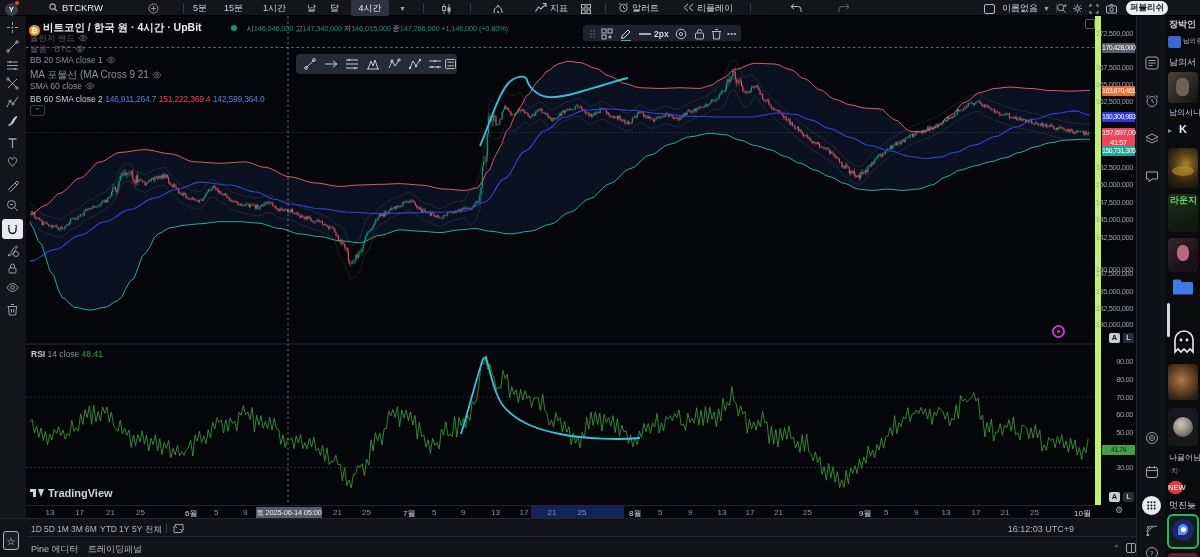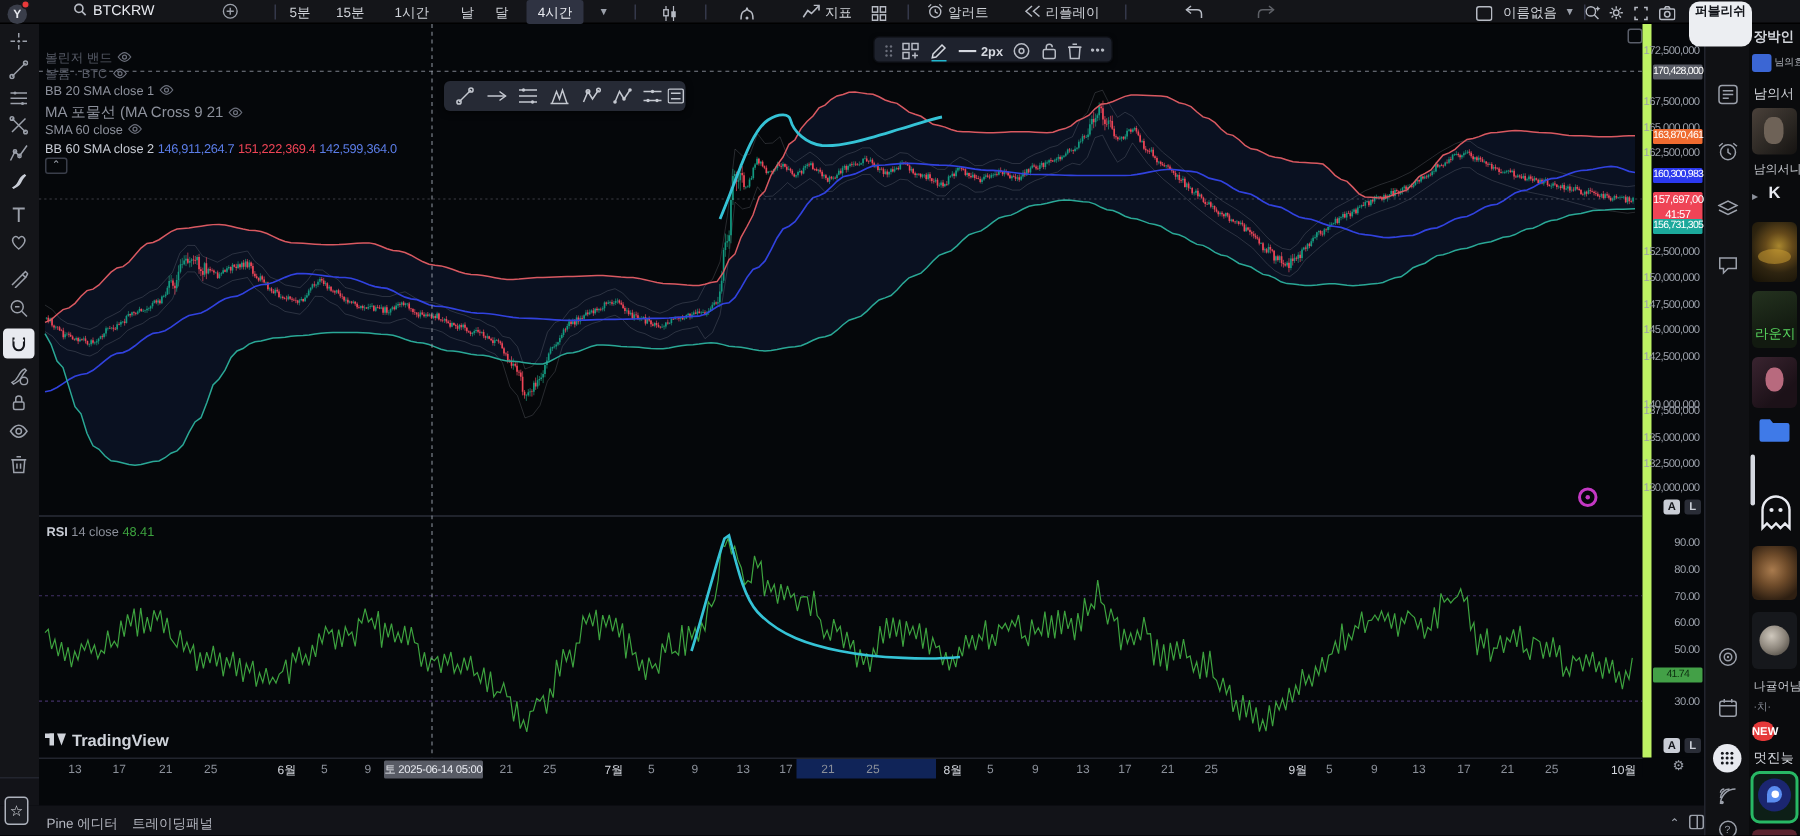--- a/index.html
+++ b/index.html
@@ -147,21 +147,21 @@
           <path d="M6 1.2 L6 3 M6 9 L6 10.8 M1.2 6 L3 6 M9 6 L10.8 6 M2.6 2.6 L3.9 3.9 M8.1 8.1 L9.4 9.4 M9.4 2.6 L8.1 3.9 M3.9 8.1 L2.6 9.4" stroke="#b7bbc4"></path>
         </svg></div>
  <div class="it" style="left:1089px;top:3px"><svg width="10" height="10" viewBox="0 0 10 10">
           <path d="M1 3 L1 1 L3 1 M7 1 L9 1 L9 3 M9 7 L9 9 L7 9 M3 9 L1 9 L1 7" fill="none" stroke="#b7bbc4"></path>
         </svg></div>
  <div class="it" style="left:1106px;top:3px"><svg width="11" height="10" viewBox="0 0 11 10">
           <rect x="0.5" y="2" width="10" height="7" rx="1" fill="none" stroke="#b7bbc4"></rect>
           <path d="M3.5 2 L4.5 0.5 L6.5 0.5 L7.5 2" fill="none" stroke="#b7bbc4"></path>
           <circle cx="5.5" cy="5.5" r="1.8" fill="none" stroke="#b7bbc4"></circle>
         </svg></div>
- <div class="it" style="left:1126px;top:1px;width:42px;height:30px;background:#eceef2;border-radius:7px;color:#14161c;text-align:center;line-height:13px;font-size:8.5px;font-weight:bold">퍼블리쉬</div>
+ <div class="it" style="left:1126px;top:1px;width:42px;height:14px;background:#eceef2;border-radius:7px;color:#14161c;text-align:center;line-height:13px;font-size:8.5px;font-weight:bold">퍼블리쉬</div>
 </div>
 <div id="lbar">
       <svg class="abs" style="left:6px;top:5px;z-index:2" width="13" height="13" viewBox="0 0 13 13">
         <line x1="6.5" y1="1" x2="6.5" y2="4" stroke="#9ba0aa"></line>
         <line x1="6.5" y1="9" x2="6.5" y2="12" stroke="#9ba0aa"></line>
         <line x1="1" y1="6.5" x2="4" y2="6.5" stroke="#9ba0aa"></line>
         <line x1="9" y1="6.5" x2="12" y2="6.5" stroke="#9ba0aa"></line>
         <circle cx="6.5" cy="6.5" r="0.9" fill="#9ba0aa"></circle>
       </svg>
       <svg class="abs" style="left:6px;top:24px;z-index:2" width="13" height="13" viewBox="0 0 13 13">
@@ -223,20 +223,26 @@
       </svg>
       <svg class="abs" style="left:6px;top:287px;z-index:2" width="13" height="13" viewBox="0 0 13 13">
         <path d="M2.5 3.5 L10.5 3.5 L9.8 12 L3.2 12 Z" fill="none" stroke="#9ba0aa"></path>
         <line x1="1.5" y1="3.5" x2="11.5" y2="3.5" stroke="#9ba0aa"></line>
         <line x1="5" y1="1.5" x2="8" y2="1.5" stroke="#9ba0aa"></line>
         <line x1="5.3" y1="6" x2="5.3" y2="9.5" stroke="#9ba0aa"></line>
         <line x1="7.7" y1="6" x2="7.7" y2="9.5" stroke="#9ba0aa"></line>
       </svg>
     </div>
     <div class="abs" style="left:3px;top:531px;width:16px;height:19px;background:#1c1e24;border:1px solid #aeb3bd;border-radius:3px;z-index:31;text-align:center;line-height:19px;color:#dfe2e8;font-size:10px">☆</div>
+<div class="legrow" style="left:29px;top:21px;font-size:10.5px;color:#e8eaf0;font-weight:bold">
+<span style="display:inline-block;width:11px;height:11px;border-radius:50%;background:#f7931a;color:#fff;font-size:8px;line-height:11px;text-align:center;vertical-align:-2px;font-weight:bold">₿</span>
+ 비트코인 / 한국 원 · 4시간 · UpBit
+<span style="display:inline-block;width:6px;height:6px;border-radius:50%;background:#089981;margin:0 7px 0 26px"></span>
+<span style="font-weight:normal;font-size:7.5px;color:#9598a1;letter-spacing:-0.2px">시<span style="color:#0a9981">146,046,000</span> 고<span style="color:#0a9981">147,340,000</span> 저<span style="color:#0a9981">146,015,000</span> 종<span style="color:#0a9981">147,266,000</span> <span style="color:#0a9981">+1,146,000 (+0.80%)</span></span>
+</div>
 <div class="legrow" style="left:30px;top:33px;font-size:8.5px;color:#565a66">볼린저 밴드<svg class="eye" width="10" height="8" viewBox="0 0 12 9">
         <path d="M1 4.5 C3 1.8,4.5 1,6 1 C7.5 1,9 1.8,11 4.5 C9 7.2,7.5 8,6 8 C4.5 8,3 7.2,1 4.5 Z" fill="none" stroke="#6b6f7b" stroke-width="1"></path>
         <circle cx="6" cy="4.5" r="1.6" fill="none" stroke="#6b6f7b"></circle>
       </svg></div>
 <div class="legrow" style="left:30px;top:43.5px;font-size:8.5px;color:#565a66">볼륨 · BTC<svg class="eye" width="10" height="8" viewBox="0 0 12 9">
         <path d="M1 4.5 C3 1.8,4.5 1,6 1 C7.5 1,9 1.8,11 4.5 C9 7.2,7.5 8,6 8 C4.5 8,3 7.2,1 4.5 Z" fill="none" stroke="#6b6f7b" stroke-width="1"></path>
         <circle cx="6" cy="4.5" r="1.6" fill="none" stroke="#6b6f7b"></circle>
       </svg></div>
 <div class="legrow" style="left:30px;top:55px;font-size:8.5px;color:#8d919c">BB 20 SMA close 1<svg class="eye" width="10" height="8" viewBox="0 0 12 9">
         <path d="M1 4.5 C3 1.8,4.5 1,6 1 C7.5 1,9 1.8,11 4.5 C9 7.2,7.5 8,6 8 C4.5 8,3 7.2,1 4.5 Z" fill="none" stroke="#6b6f7b" stroke-width="1"></path>
@@ -412,20 +418,38 @@
       <div class="lb" style="left:833px;color:#d5d8df">9월</div>
       <div class="lb" style="left:858px;color:#8b909a">5</div>
       <div class="lb" style="left:888px;color:#8b909a">9</div>
       <div class="lb" style="left:915.5px;color:#8b909a">13</div>
       <div class="lb" style="left:945.5px;color:#8b909a">17</div>
       <div class="lb" style="left:974.5px;color:#8b909a">21</div>
       <div class="lb" style="left:1004px;color:#8b909a">25</div>
       <div class="lb" style="left:1048px;color:#d5d8df">10월</div>
       <div class="abs" style="left:230px;top:0.5px;width:66px;height:12px;background:#585b65;border-radius:1px;color:#e8eaf0;font-size:7.5px;text-align:center;line-height:12px;letter-spacing:-0.2px">토 2025-06-14  05:00</div>
     </div>
+    <div id="btoolbar">
+      <div class="abs" style="left:5px;top:5px;font-size:8.5px">1D</div>
+      <div class="abs" style="left:18px;top:5px;font-size:8.5px">5D</div>
+      <div class="abs" style="left:31px;top:5px;font-size:8.5px">1M</div>
+      <div class="abs" style="left:45px;top:5px;font-size:8.5px">3M</div>
+      <div class="abs" style="left:59px;top:5px;font-size:8.5px">6M</div>
+      <div class="abs" style="left:74px;top:5px;font-size:8.5px">YTD</div>
+      <div class="abs" style="left:93px;top:5px;font-size:8.5px">1Y</div>
+      <div class="abs" style="left:106px;top:5px;font-size:8.5px">5Y</div>
+      <div class="abs" style="left:119px;top:5px;font-size:8.5px">전체</div>
+      <div class="abs" style="left:140px;top:4px;width:1px;height:10px;background:#34384a"></div>
+      <svg class="abs" style="left:146px;top:4px" width="13" height="11" viewBox="0 0 13 11">
+        <path d="M3 4 L3 1.5 L11 1.5 L11 7 M10 7 L10 9.5 L2 9.5 L2 4" fill="none" stroke="#9ba0aa"></path>
+        <path d="M1 5 L3 3.2 L5 5" fill="none" stroke="#9ba0aa"></path>
+        <path d="M8 6 L10 8 L12 6" fill="none" stroke="#9ba0aa"></path>
+      </svg>
+      <div class="abs" style="right:62px;top:5px;color:#b2b5be">16:12:03 UTC+9</div>
+    </div>
     <div id="tabbar">
       <div class="abs" style="left:31px;top:6px">Pine 에디터</div>
       <div class="abs" style="left:88px;top:6px">트레이딩패널</div>
       <div class="abs" style="left:1113px;top:7px;color:#9ba0aa;font-size:8px">⌃</div>
       <svg class="abs" style="left:1126px;top:6px" width="10" height="10" viewBox="0 0 10 10">
         <rect x="0.5" y="0.5" width="9" height="9" rx="1.5" fill="none" stroke="#9ba0aa"></rect>
         <line x1="5.5" y1="0.5" x2="5.5" y2="9.5" stroke="#9ba0aa"></line>
       </svg>
     </div>
     <div id="rbar">
@@ -487,41 +511,41 @@
       <div class="abs" style="left:2px;top:72px;width:30px;height:31px;border-radius:4px;overflow:hidden;background:linear-gradient(135deg,#4a413a 0%,#2a2622 60%,#151311 100%)">
         <div style="position:absolute;left:8px;top:6px;width:13px;height:18px;background:#6e6257;border-radius:40%"></div>
       </div>
       <div class="abs" style="left:3px;top:107px;font-size:8px;color:#c3c6cc;font-weight:normal;white-space:nowrap">남의서니</div>
       <div class="abs" style="left:2px;top:126px;font-size:8px;color:#8b909a;font-weight:normal;white-space:nowrap">▸</div>
       <div class="abs" style="left:13px;top:123px;font-size:11px;color:#e8eaf0;font-weight:bold;white-space:nowrap">K</div>
       <div class="abs" style="left:2px;top:148px;width:30px;height:40px;border-radius:4px;overflow:hidden;background:radial-gradient(circle at 60% 40%,#a8862e 0%,#64491a 30%,#2e2410 60%,#141006 100%)">
         <div style="position:absolute;left:4px;top:18px;width:22px;height:10px;background:rgba(200,155,50,0.55);border-radius:50%"></div>
       </div>
       <div class="abs" style="left:2px;top:194px;width:30px;height:38px;border-radius:4px;overflow:hidden;background:linear-gradient(160deg,#24321f 0%,#121a10 70%)">
-        <div style="position:absolute;left:2px;top:22px;font-size:9px;color:#58d65e;font-weight:normal">라운지</div>
+        <div style="position:absolute;left:2px;top:0;font-size:9px;color:#58d65e;font-weight:bold">라운지</div>
       </div>
       <div class="abs" style="left:2px;top:238px;width:30px;height:34px;border-radius:4px;overflow:hidden;background:linear-gradient(140deg,#3a2430 0%,#1c1118 70%)">
         <div style="position:absolute;left:9px;top:7px;width:12px;height:16px;background:#b86a7e;border-radius:45%"></div>
       </div>
       <svg class="abs" style="left:6px;top:278px" width="22" height="18" viewBox="0 0 22 18">
         <path d="M1 3 Q1 1.5 2.5 1.5 L8 1.5 L10 4 L19.5 4 Q21 4 21 5.5 L21 15 Q21 16.5 19.5 16.5 L2.5 16.5 Q1 16.5 1 15 Z" fill="#3f7ae8"></path>
       </svg>
       <div class="abs" style="left:1px;top:303px;width:2.5px;height:34px;background:#d5d8df;border-radius:2px"></div>
       <svg class="abs" style="left:7px;top:330px" width="22" height="24" viewBox="0 0 22 24">
         <path d="M2 22 L2 10 A9 9 0 0 1 20 10 L20 22 L17 19 L14 22 L11 19 L8 22 L5 19 Z" fill="none" stroke="#e8eaf0" stroke-width="1.6"></path>
         <circle cx="8" cy="10" r="1.4" fill="#e8eaf0"></circle>
         <circle cx="14" cy="10" r="1.4" fill="#e8eaf0"></circle>
       </svg>
       <div class="abs" style="left:2px;top:364px;width:30px;height:36px;border-radius:4px;overflow:hidden;background:radial-gradient(circle at 45% 45%,#a97b4e 0%,#6e4b2a 40%,#2e1f12 80%)"></div>
       <div class="abs" style="left:2px;top:408px;width:30px;height:38px;border-radius:4px;overflow:hidden;background:#16181c">
         <div style="position:absolute;left:5px;top:9px;width:20px;height:20px;border-radius:50%;background:radial-gradient(circle at 40% 35%,#cfc8bd 0%,#8d867c 50%,#4a453e 90%)"></div>
       </div>
       <div class="abs" style="left:3px;top:452px;font-size:8px;color:#c3c6cc;font-weight:normal;white-space:nowrap">나귤어님</div>
       <div class="abs" style="left:3px;top:466px;font-size:7px;color:#8b909a;font-weight:normal;white-space:nowrap">·치·</div>
-      <div class="abs" style="left:2px;top:481px;width:15px;height:13px;background:#e53939;border-radius:7px;color:#fff;font-size:7.5px;font-weight:bold;text-align:center;line-height:13px">NEW</div>
+      <div class="abs" style="left:2px;top:481px;width:15px;height:13px;background:#e53939;border-radius:7px;color:#fff;font-size:7.5px;font-weight:normal;text-align:center;line-height:13px">NEW</div>
       <div class="abs" style="left:3px;top:499px;font-size:9px;color:#d0d3d9;font-weight:normal;white-space:nowrap">멋진늦</div>
       <div class="abs" style="left:1px;top:514px;width:32px;height:35px;border:2px solid #28b865;border-radius:6px;background:#0d1f17">
         <div style="position:absolute;left:3px;top:3px;width:22px;height:22px;border-radius:50%;background:#1b2670">
           <div style="position:absolute;left:6px;top:5px;width:10px;height:11px;background:#5a8df0;border-radius:50% 50% 50% 0"></div>
           <div style="position:absolute;left:9px;top:8px;width:5px;height:5px;background:#fff;border-radius:50%"></div>
         </div>
       </div>
       <div class="abs" style="left:2px;top:553px;width:30px;height:8px;border-radius:4px;overflow:hidden;background:#5a2430"></div>
     </div>
     <div class="abs" style="left:0;top:518px;width:26px;height:19px;background:#121318;border-top:1px solid #22252e;z-index:9"></div>

